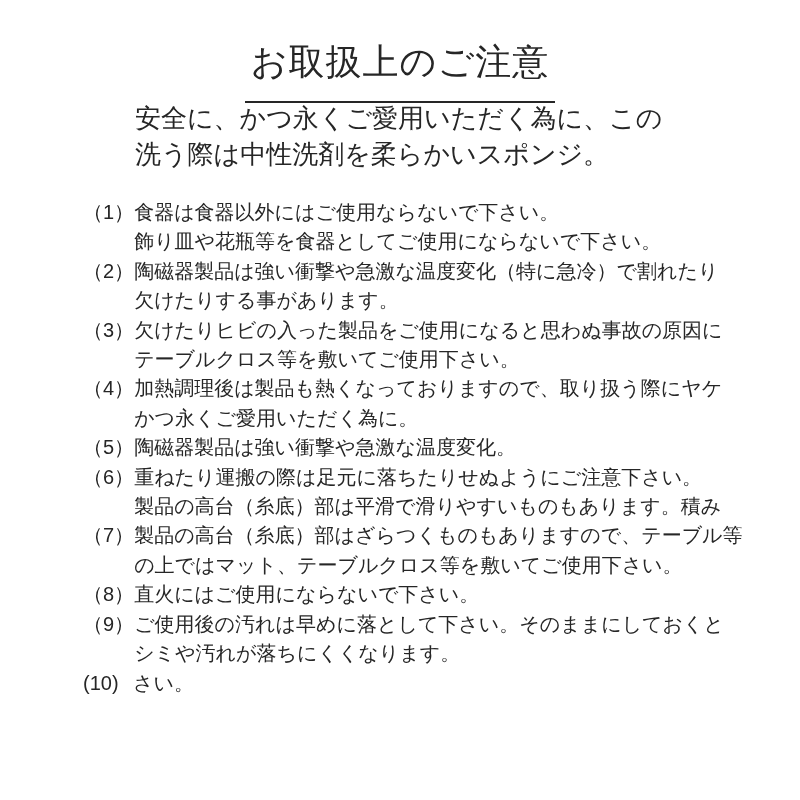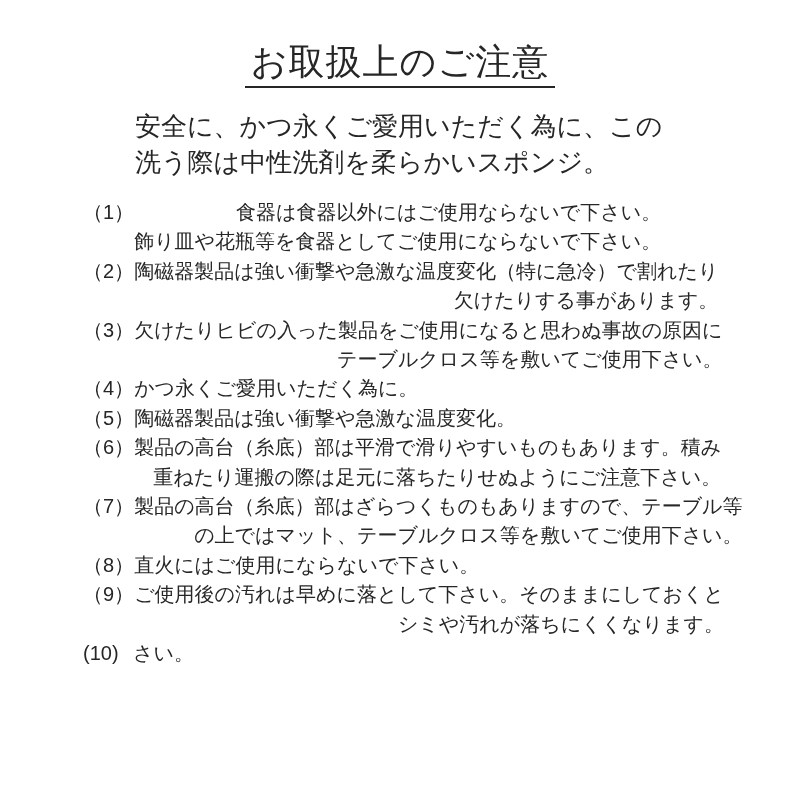--- a/index.html
+++ b/index.html
@@ -22,27 +22,27 @@
     left: 0;
     width: 100%;
     text-align: center;
   }
   .doc-title {
     display: inline-block;
     font-size: 36px;
     font-weight: 400;
     line-height: 1.2;
     letter-spacing: 1px;
-    padding: 0 6px 3px 6px;
+    padding: 0 6px 18px 6px;
     border-bottom: 2px solid currentColor;
     white-space: nowrap;
   }
   .intro {
     position: absolute;
-    top: 108px;
+    top: 100px;
     left: 135px;
     font-size: 26px;
     line-height: 36px;
   }
   .intro .line {
     white-space: nowrap;
   }
   .precautions {
     position: absolute;
     top: 198px;
@@ -54,21 +54,20 @@
     display: flex;
     align-items: flex-start;
   }
   .item .num {
     flex: 0 0 50px;
     margin-left: 83px;
     white-space: nowrap;
   }
   .item .item-lines .line {
     white-space: nowrap;
-    text-align: right;
   }
 </style>
 </head>
 <body>
 
 <div class="page" style="color: rgb(38, 38, 38);">
   <div class="title-wrap">
     <h1 class="doc-title">お取扱上のご注意</h1>
   </div>
 
@@ -95,34 +94,35 @@
       <div class="item">
         <div class="num">（3）</div>
         <div class="item-lines">
           <div class="line">欠けたりヒビの入った製品をご使用になると思わぬ事故の原因に</div>
           <div class="line">テーブルクロス等を敷いてご使用下さい。</div>
         </div>
       </div>
       <div class="item">
         <div class="num">（4）</div>
         <div class="item-lines">
+          <div class="line">加熱調理後は製品も熱くなっておりますので、取り扱う際にヤケ</div>
           <div class="line">かつ永くご愛用いただく為に。</div>
         </div>
       </div>
       <div class="item">
         <div class="num">（5）</div>
         <div class="item-lines">
           <div class="line">陶磁器製品は強い衝撃や急激な温度変化。</div>
         </div>
       </div>
       <div class="item">
         <div class="num">（6）</div>
         <div class="item-lines">
+          <div class="line">重ねたり運搬の際は足元に落ちたりせぬようにご注意下さい。</div>
           <div class="line">製品の高台（糸底）部は平滑で滑りやすいものもあります。積み</div>
-          <div class="line">重ねたり運搬の際は足元に落ちたりせぬようにご注意下さい。</div>
         </div>
       </div>
       <div class="item">
         <div class="num">（7）</div>
         <div class="item-lines">
           <div class="line">製品の高台（糸底）部はざらつくものもありますので、テーブル等</div>
           <div class="line">の上ではマット、テーブルクロス等を敷いてご使用下さい。</div>
         </div>
       </div>
       <div class="item">

